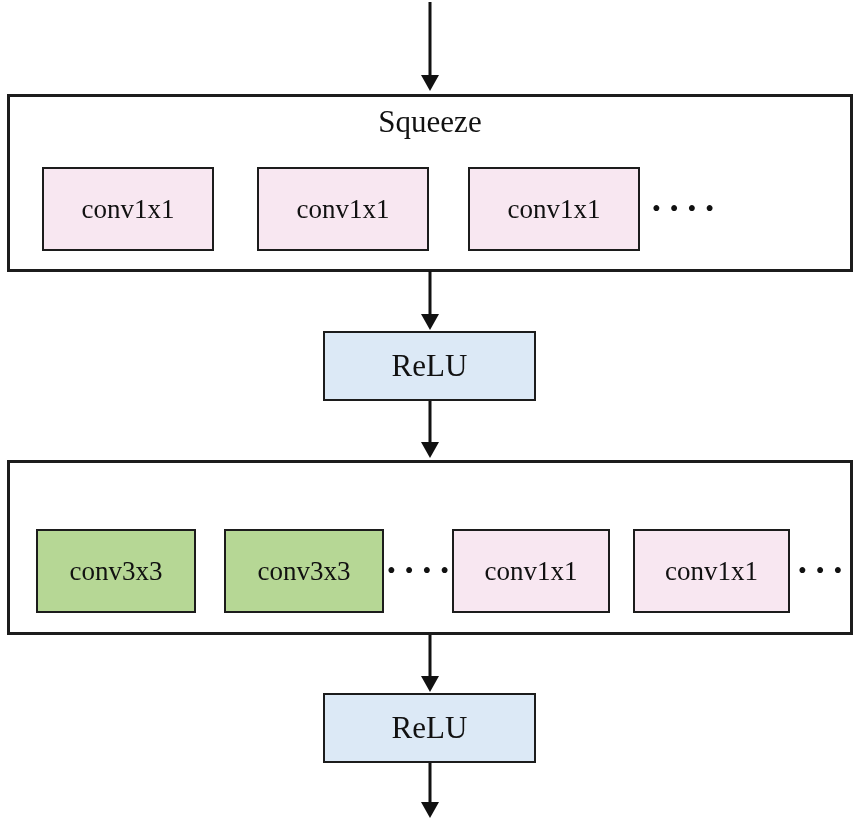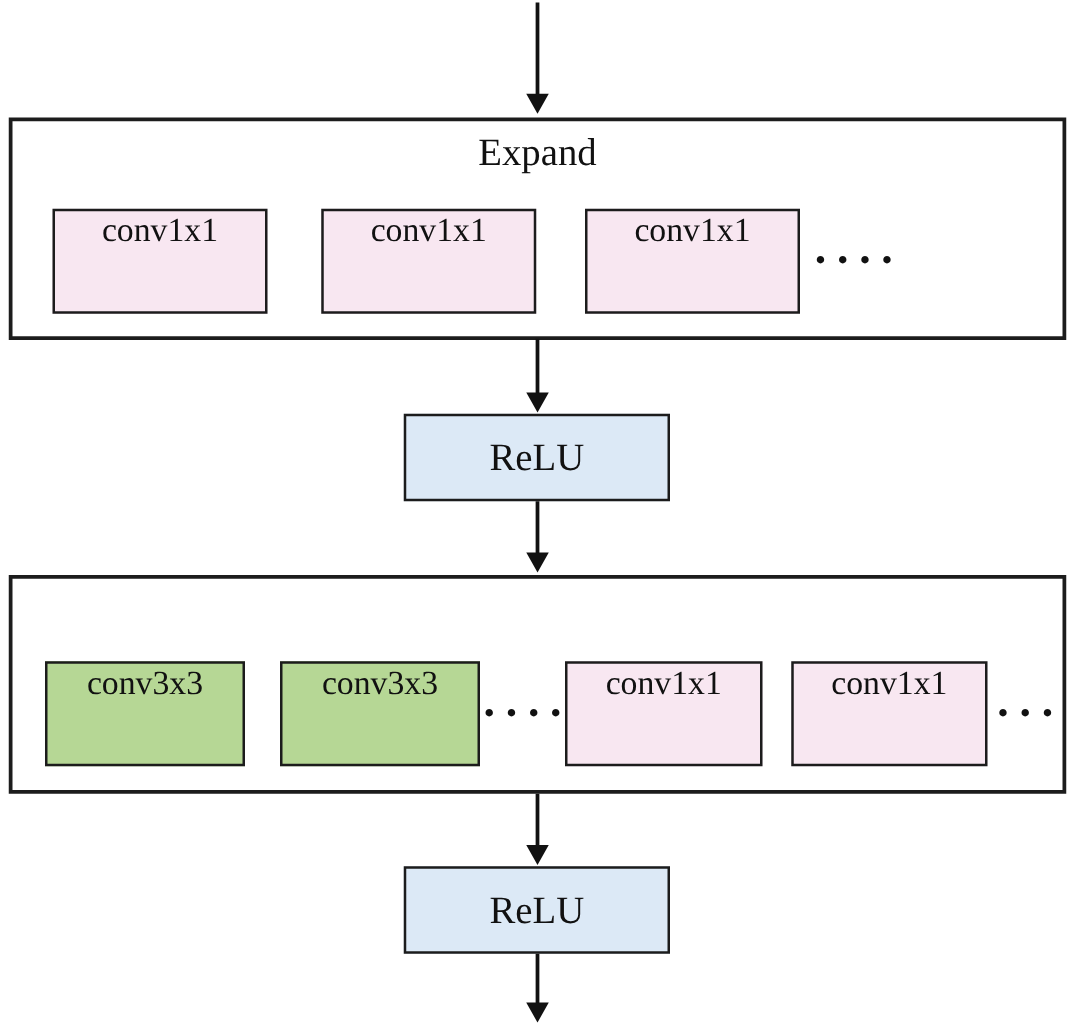--- a/index.html
+++ b/index.html
@@ -44,21 +44,21 @@
     line-height: 38px;
     color: #111111;
   }
 
   
   .conv {
     position: absolute;
     height: 84px;
     border: 2px solid #1c1c1c;
     box-sizing: border-box;
-    display: flex; justify-content: center;
+    display: flex; align-items: center; justify-content: center;
     font-size: 27px;
   }
 
   
   .relu {
     position: absolute; left: 323px;
     width: 213px; height: 70px;
     border: 2px solid #1c1c1c;
     box-sizing: border-box;
     display: flex; align-items: center; justify-content: center;
@@ -81,21 +81,21 @@
 <body>
 
 <div class="canvas">
 
   <div class="arrow" style="top:2px; height:89px;">
     <div class="shaft"></div>
     <div class="head"></div>
   </div>
 
   <div class="layer" style="top:94px; height:178px;">
-    <div class="layer-title">Expand</div>
+    <div class="layer-title">Squeeze</div>
 
     <div class="conv" style="left: 32px; top: 70px; width: 172px; background-color: rgb(248, 231, 241);">
       <span>conv1x1</span>
     </div>
     <div class="conv" style="left: 247px; top: 70px; width: 172px; background-color: rgb(248, 231, 241);">
       <span>conv1x1</span>
     </div>
     <div class="conv" style="left: 458px; top: 70px; width: 172px; background-color: rgb(248, 231, 241);">
       <span>conv1x1</span>
     </div>

